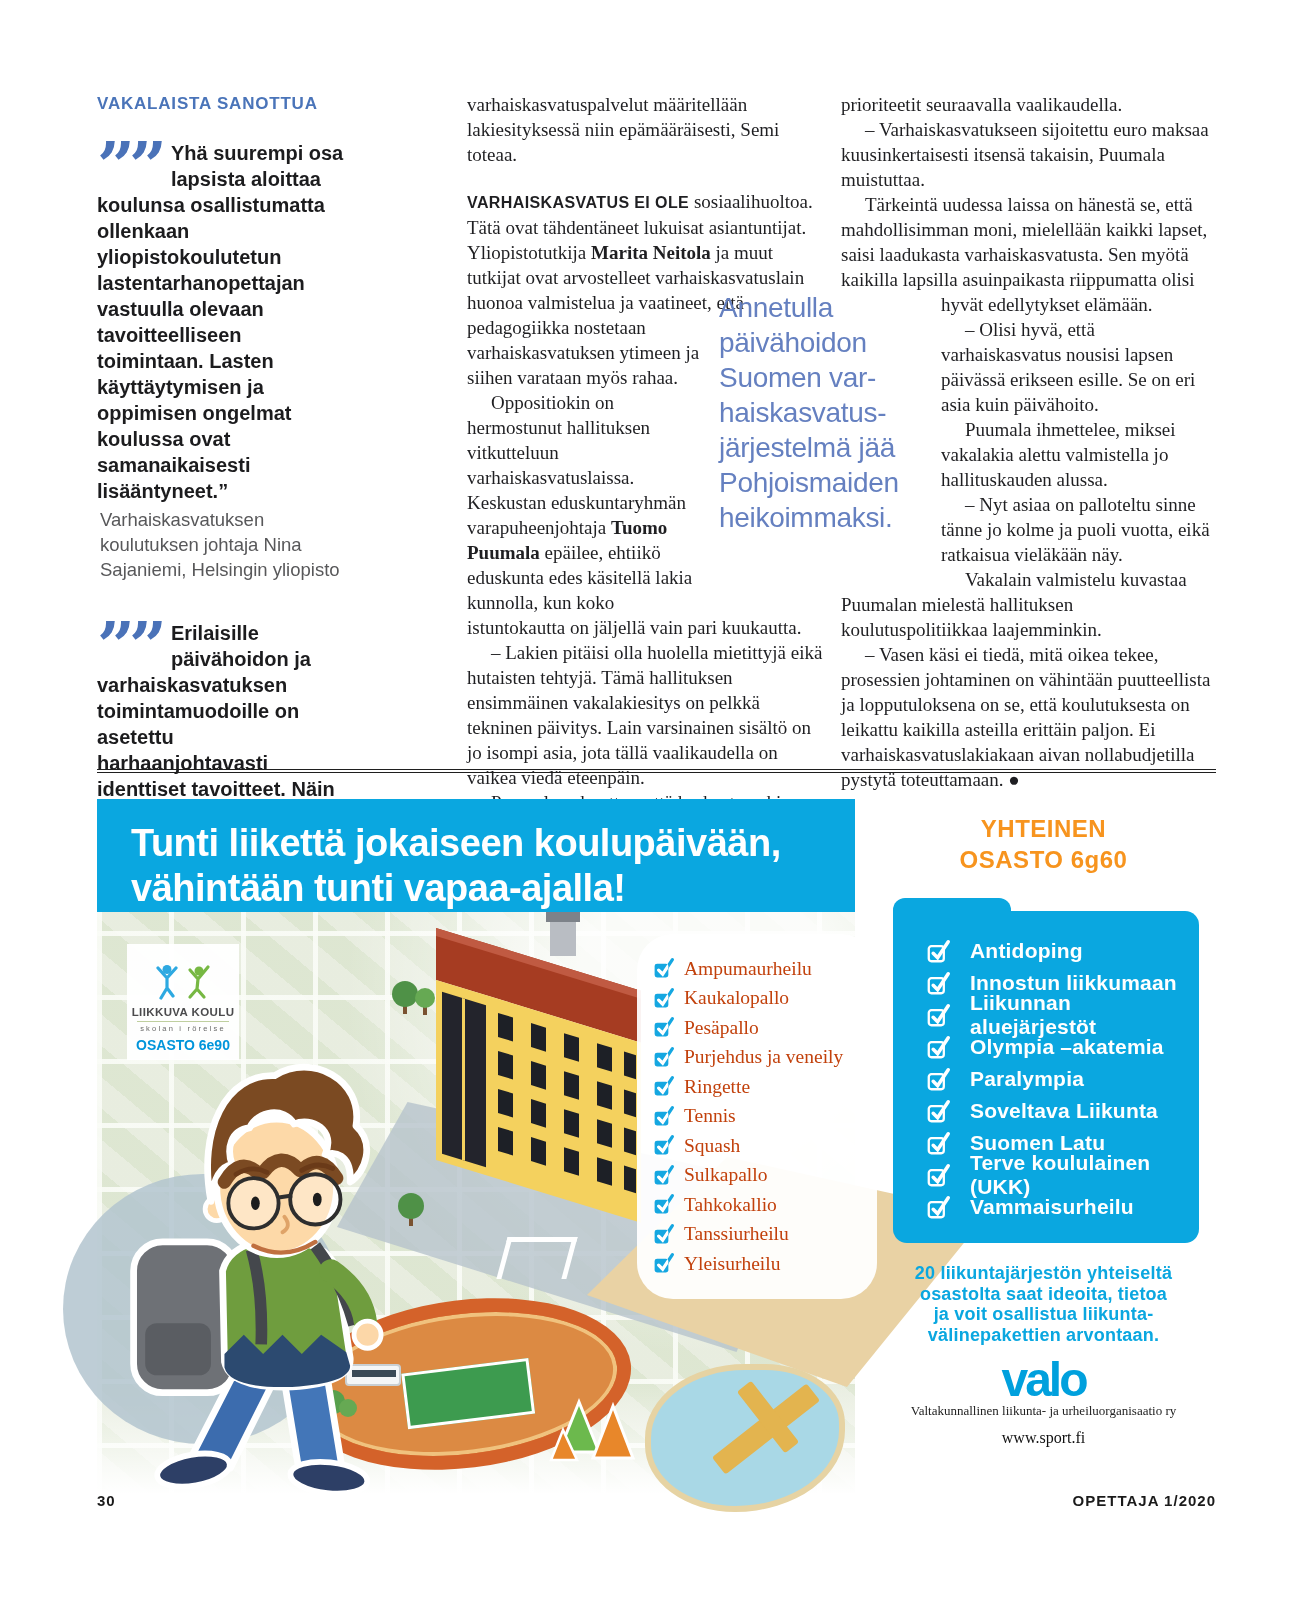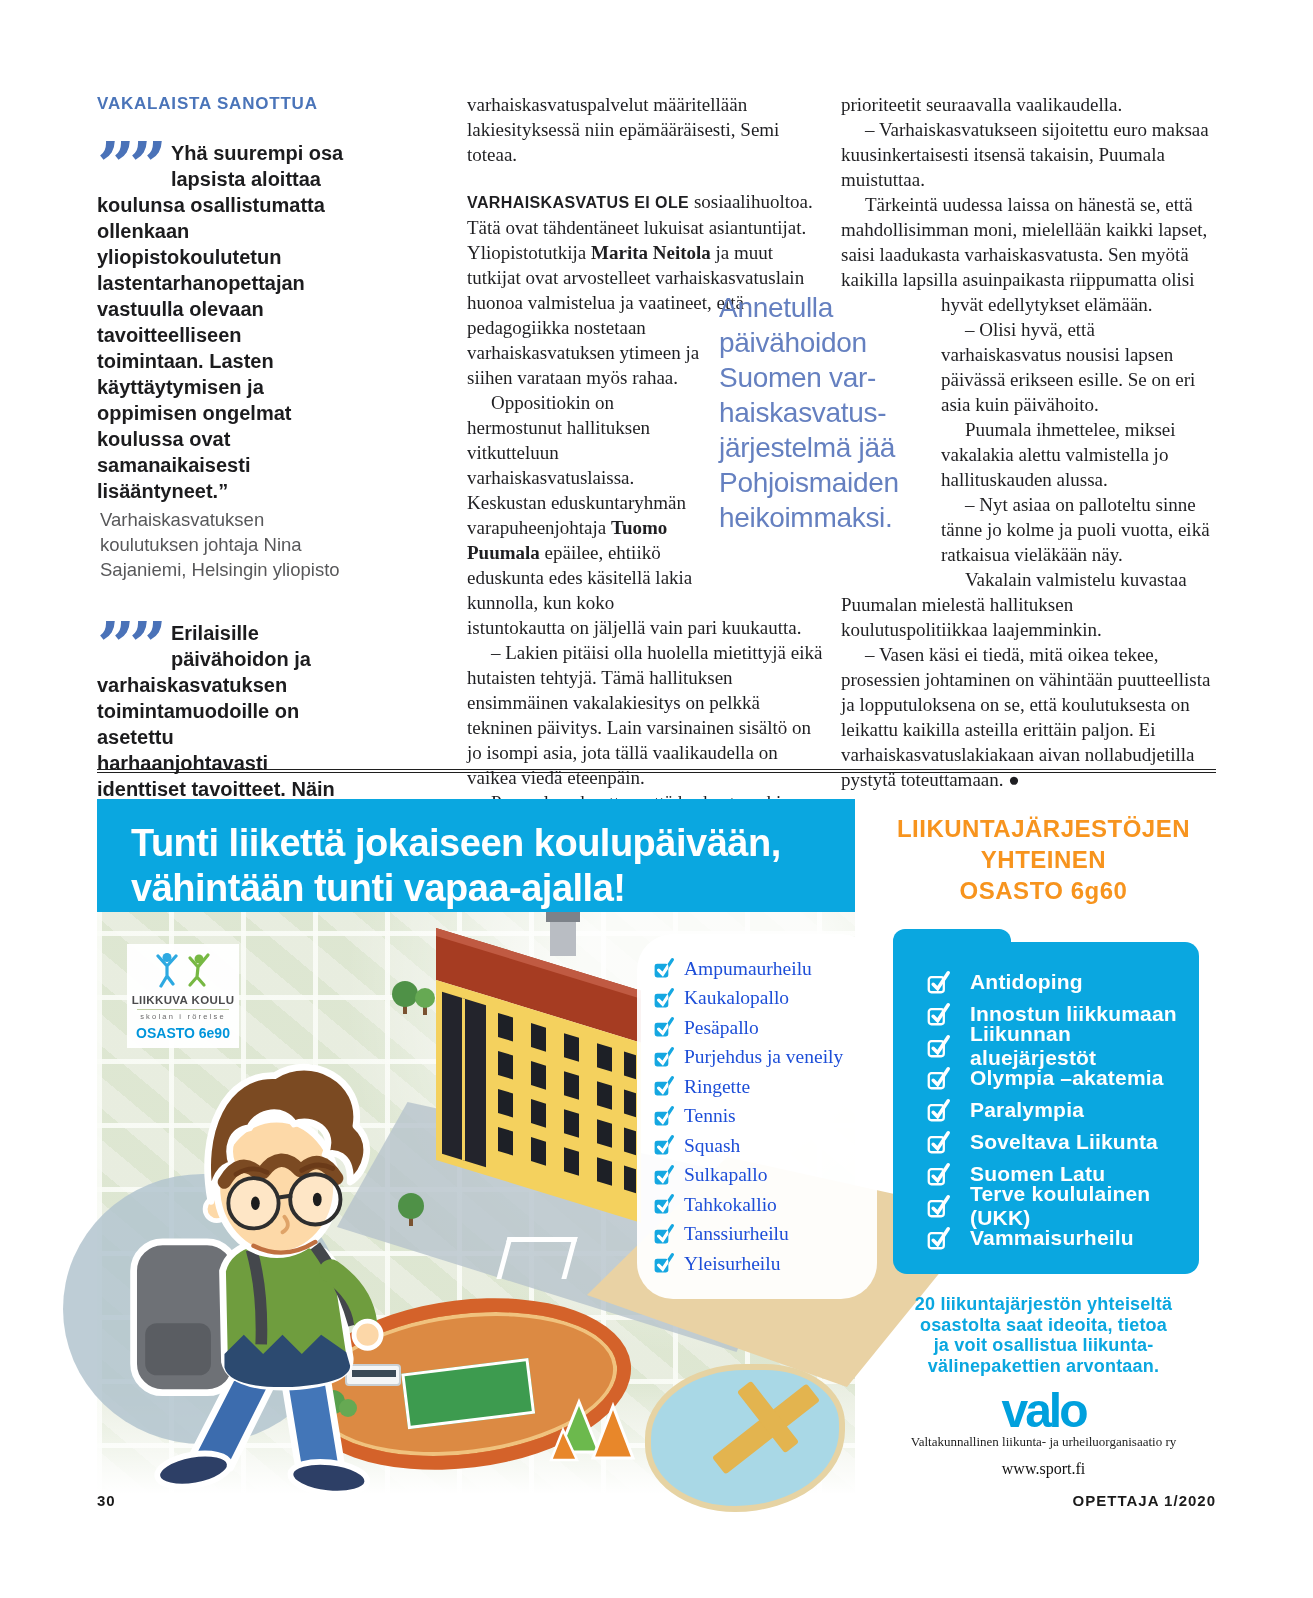--- a/index.html
+++ b/index.html
@@ -55,27 +55,27 @@
   .pier1 { position:absolute; left:55px; top:48px; width:120px; height:22px; background:#e3b44f; transform:rotate(-38deg); border-radius:3px; }
   .pier2 { position:absolute; left:78px; top:38px; width:78px; height:18px; background:#e3b44f; transform:rotate(52deg); border-radius:3px; }
   .tents { position:absolute; left:452px; top:478px; }
   .bus { position:absolute; left:248px; top:452px; width:56px; height:22px; background:#f4f6f6; border-radius:4px; border:2px solid #c9cfd2; }
   .bus::after { content:""; position:absolute; left:5px; top:4px; width:44px; height:7px; background:#3a4a55; }
   .car1 { position:absolute; left:36px; top:382px; width:48px; height:20px; background:#fff; border:2px solid #d44; border-radius:5px; transform:rotate(14deg); }
   .car2 { position:absolute; left:58px; top:406px; width:42px; height:18px; background:#d8503c; border-radius:5px; transform:rotate(14deg); }
   .tree { position:absolute; }
   .boy { position:absolute; left:25px; top:125px; z-index:5; }
 
-  .lk-logo { position:absolute; left:30px; top:32px; width:112px; background:rgba(255,255,255,0.96); text-align:center; padding:8px 4px 7px 4px; z-index:6; }
+  .lk-logo { position:absolute; left:30px; top:32px; width:112px; background:rgba(255,255,255,0.96); text-align:center; padding:20px 4px 7px 4px; z-index:6; }
   .lk-title { font-size:11.5px; font-weight:700; color:#4b4b4d; letter-spacing:0.4px; margin-top:2px; }
   .lk-sub { font-size:7.5px; color:#6a6a6a; letter-spacing:2.2px; border-top:1px solid #bfcf9f; margin:3px 6px 0 6px; padding-top:2px; }
   .lk-stand { font-size:14px; font-weight:800; color:#0095db; margin-top:4px; }
 
   .sports-panel { position:absolute; left:540px; top:22px; width:240px; background:rgba(255,255,255,0.94); border-radius:36px; padding:20px 6px 20px 16px; z-index:4; }
-  .sport-row { display:flex; align-items:center; gap:10px; height:29.5px; font-family:"Liberation Serif", serif; font-size:19.5px; color:#1d4ed8; }
+  .sport-row { display:flex; align-items:center; gap:10px; height:29.5px; font-family:"Liberation Serif", serif; font-size:19.5px; color:#c2410c; }
   .cbi { width:21px; height:21px; overflow:visible; flex:none; }
 
   .ad-right { position:absolute; left:774px; top:0; width:345px; text-align:center; }
   .exh-heading { margin-top:14px; color:#f7941e; font-weight:800; font-size:24px; line-height:31px; letter-spacing:0.5px; }
   .blue-box { position:relative; margin:36px 0 0 22px; width:306px; background:#0aa7e0; border-radius:0 14px 14px 14px; padding:24px 8px 20px 34px; text-align:left; }
   .blue-tab { position:absolute; top:-13px; left:0; width:118px; height:26px; background:#0aa7e0; border-radius:12px 12px 0 0; }
   .check-row { display:flex; align-items:center; gap:20px; height:32px; color:#fff; font-weight:700; font-size:21px; letter-spacing:0.2px; }
   .cbw { width:23px; height:23px; overflow:visible; flex:none; }
   .promo { margin-top:20px; color:#0aa7e0; font-weight:700; font-size:18px; line-height:20.5px; letter-spacing:0.2px; }
   .valo { margin-top:12px; color:#00a0dd; font-weight:800; font-size:48px; line-height:46px; letter-spacing:-3px; }
@@ -355,21 +355,20 @@
                 <use href="#cb-blue"></use>
               </svg>
               <span>Yleisurheilu</span>
             </div>
         </div>
       </div>
     </div>
 
     <div class="ad-right">
       <h3 class="exh-heading">
-        <div>LIIKUNTAJÄRJESTÖJEN</div>
         <div>YHTEINEN</div>
         <div>OSASTO 6g60</div>
       </h3>
 
       <div class="blue-box">
         <div class="blue-tab"></div>
         <div class="check-row">
             <svg class="cbw" viewBox="0 0 26 26">
               <use href="#cb-white"></use>
             </svg>

